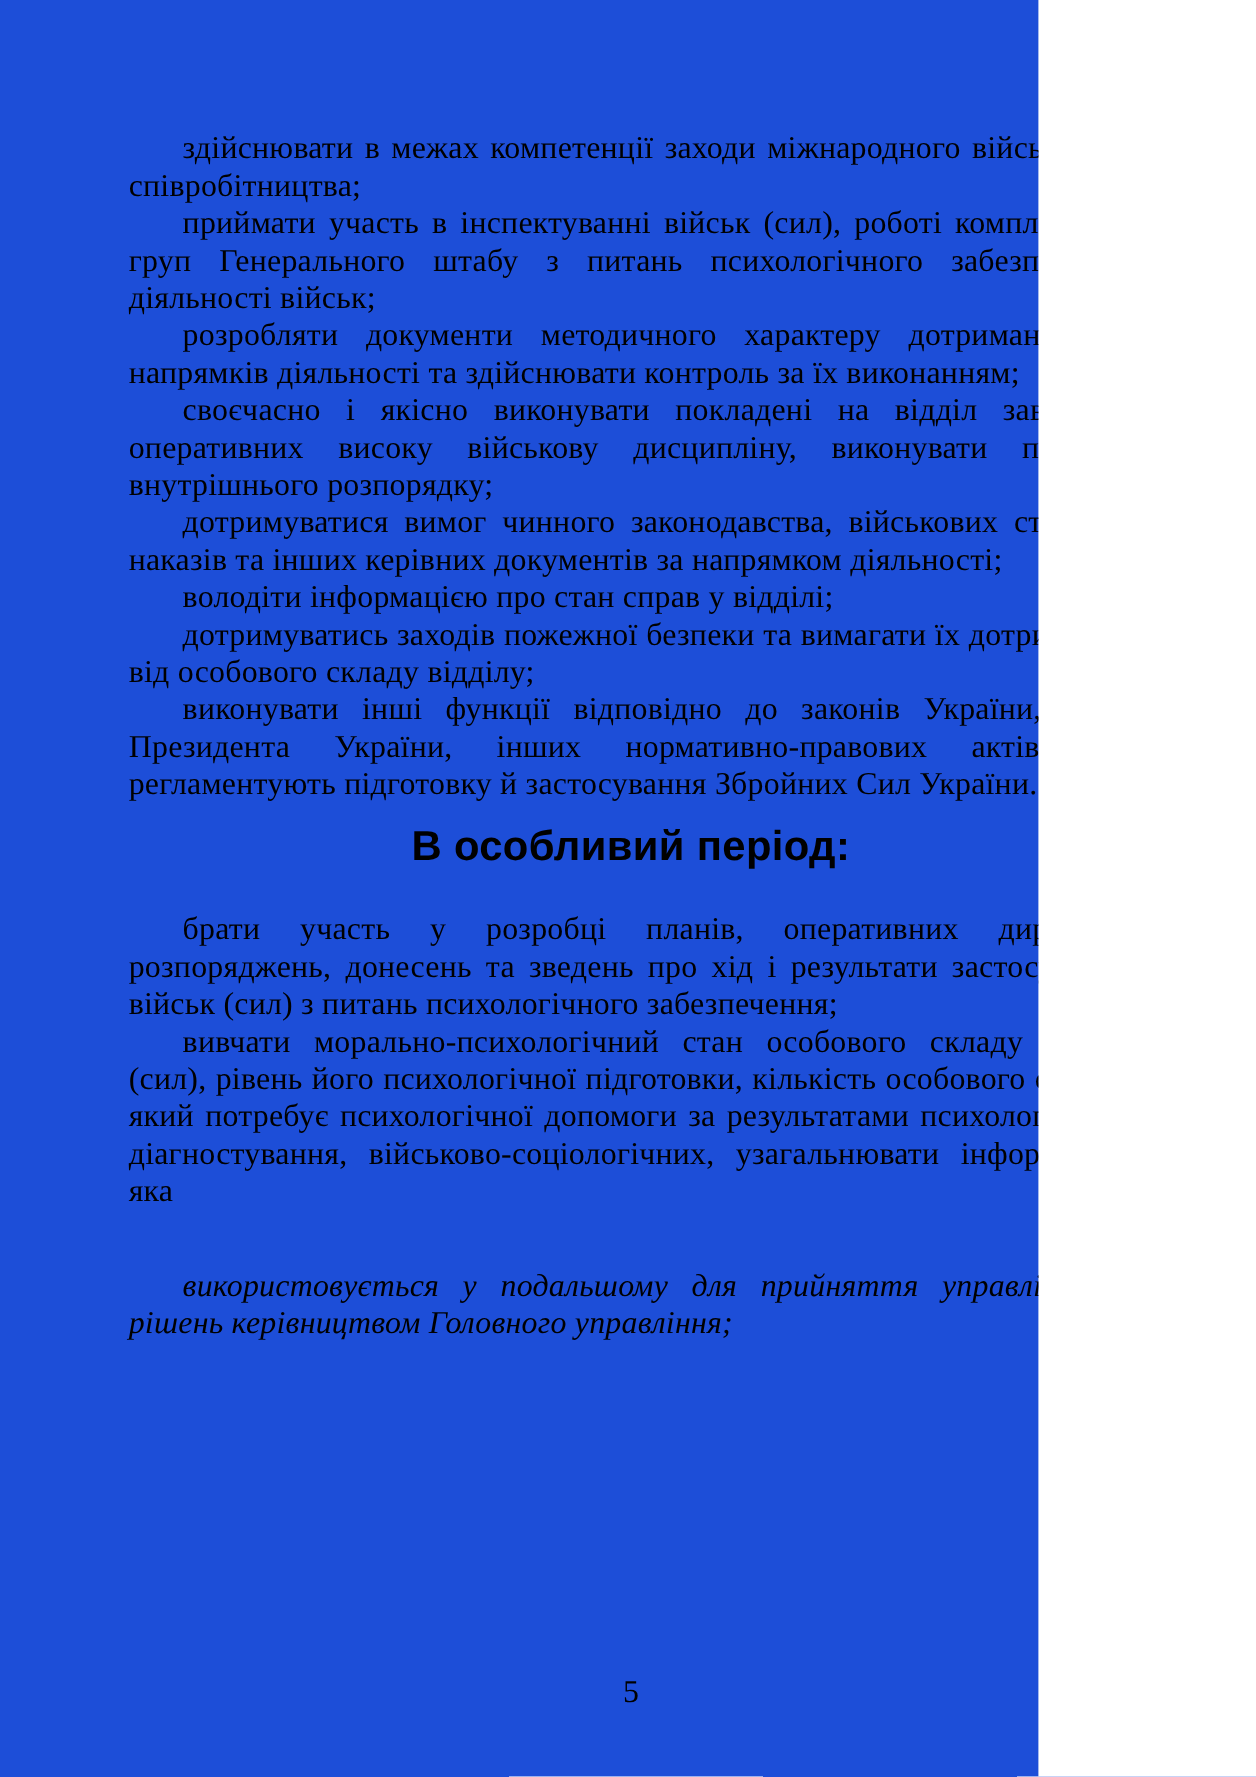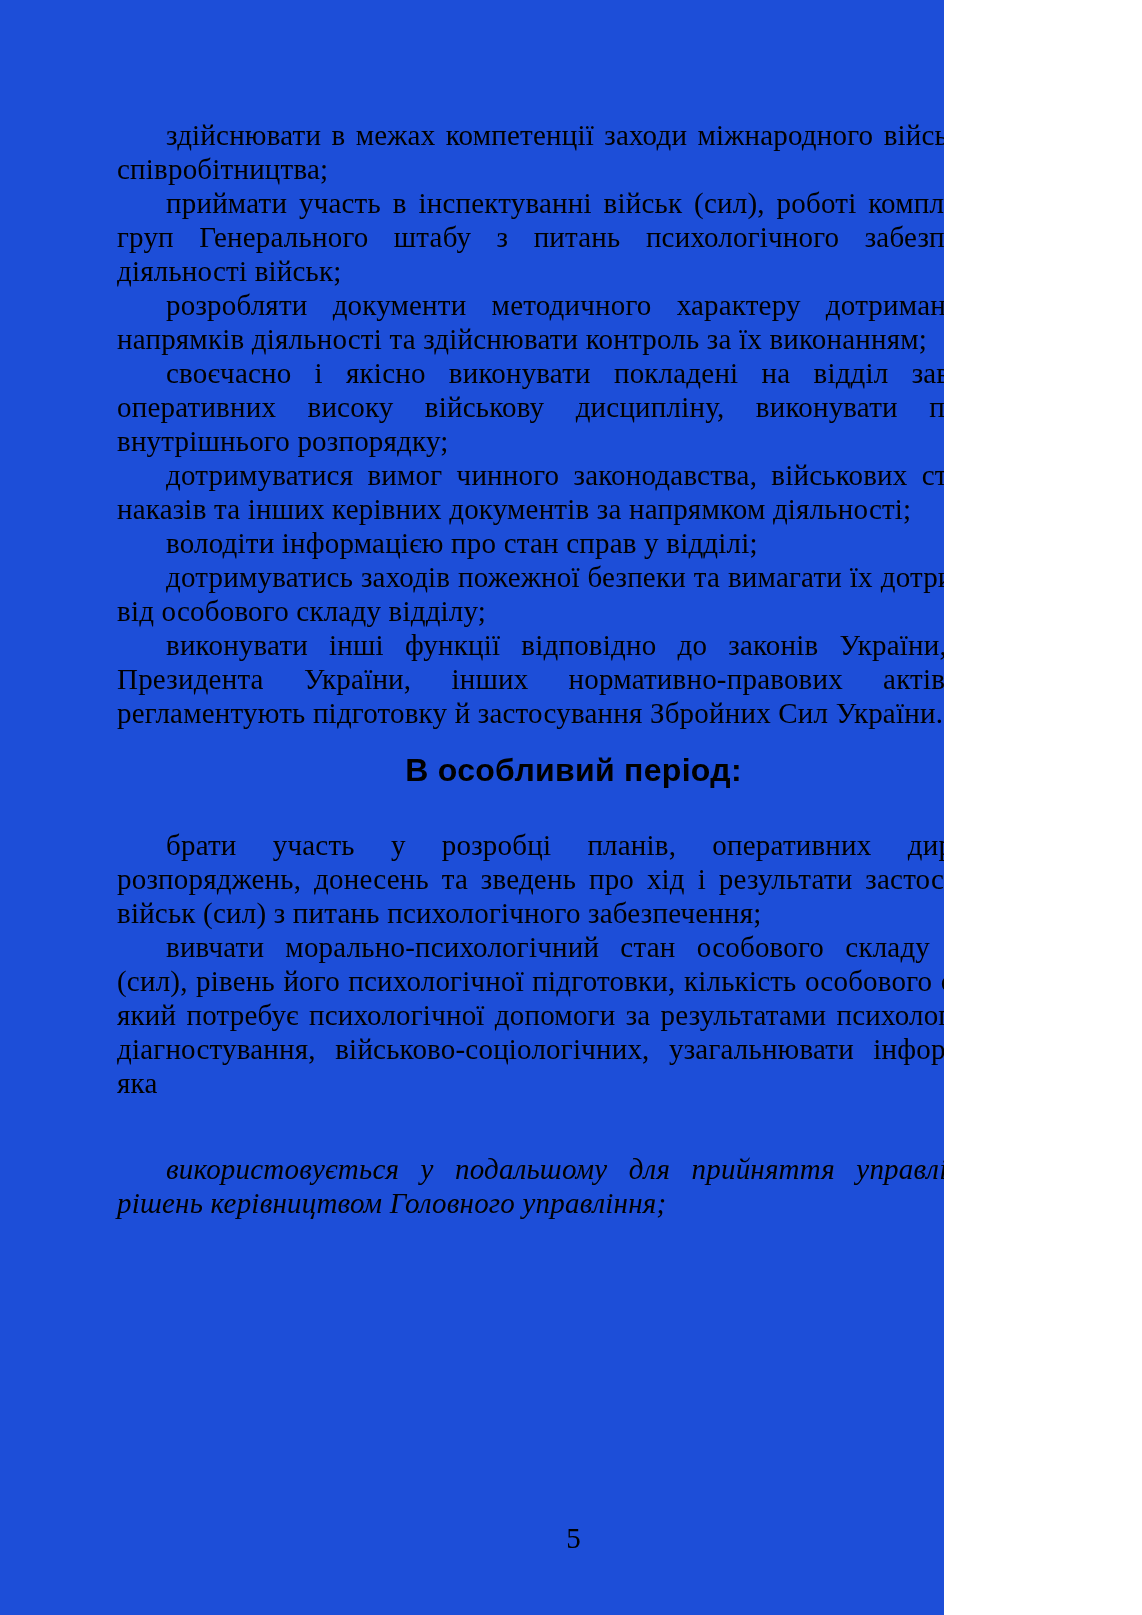--- a/index.html
+++ b/index.html
@@ -29,21 +29,21 @@
     text-align: justify;
     text-indent: 49px;
     letter-spacing: 0.2px;
   }
   .section-heading {
     margin: 20px 0 38px 0;
     text-align: center;
     text-indent: 0 !important;
     font-family: "Liberation Sans", "DejaVu Sans", sans-serif;
     font-weight: bold;
-    font-size: 32px;
+    font-size: 38px;
     line-height: 40px;
     letter-spacing: 0.3px;
   }
   .gap-before {
     margin-top: 52px !important;
     font-style: italic;
   }
   .page-number {
     position: absolute;
     top: 1521px;

